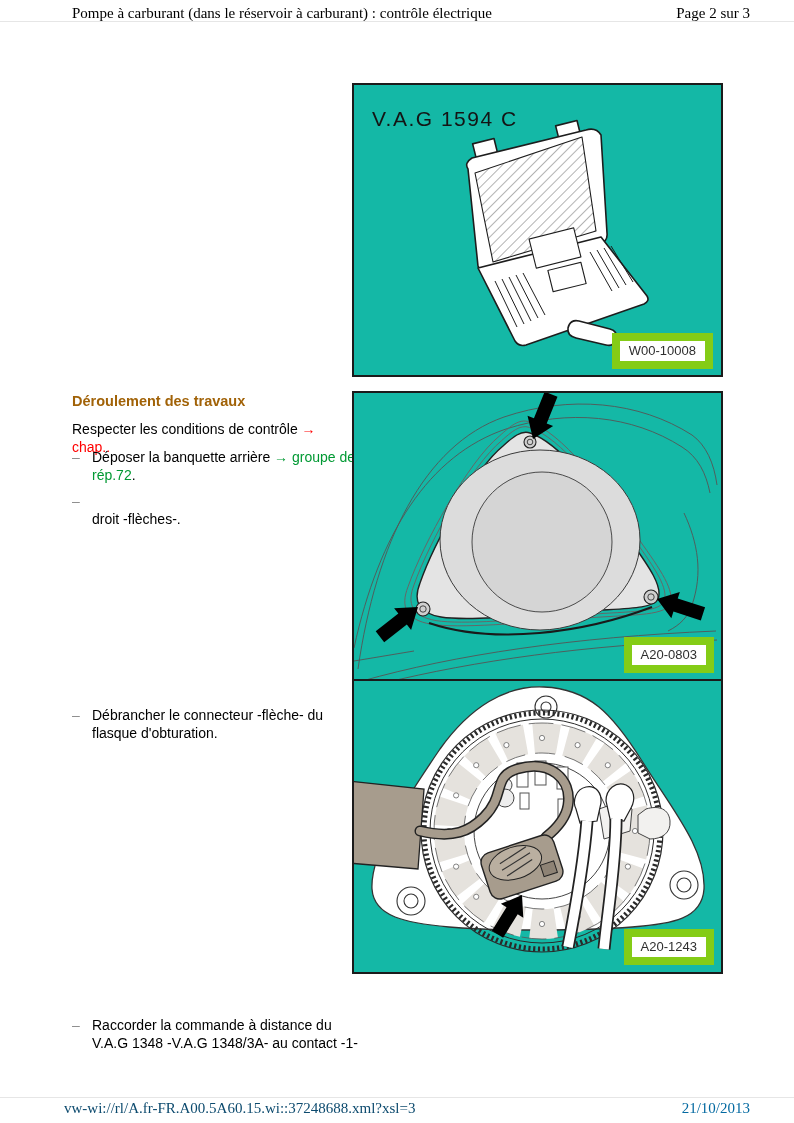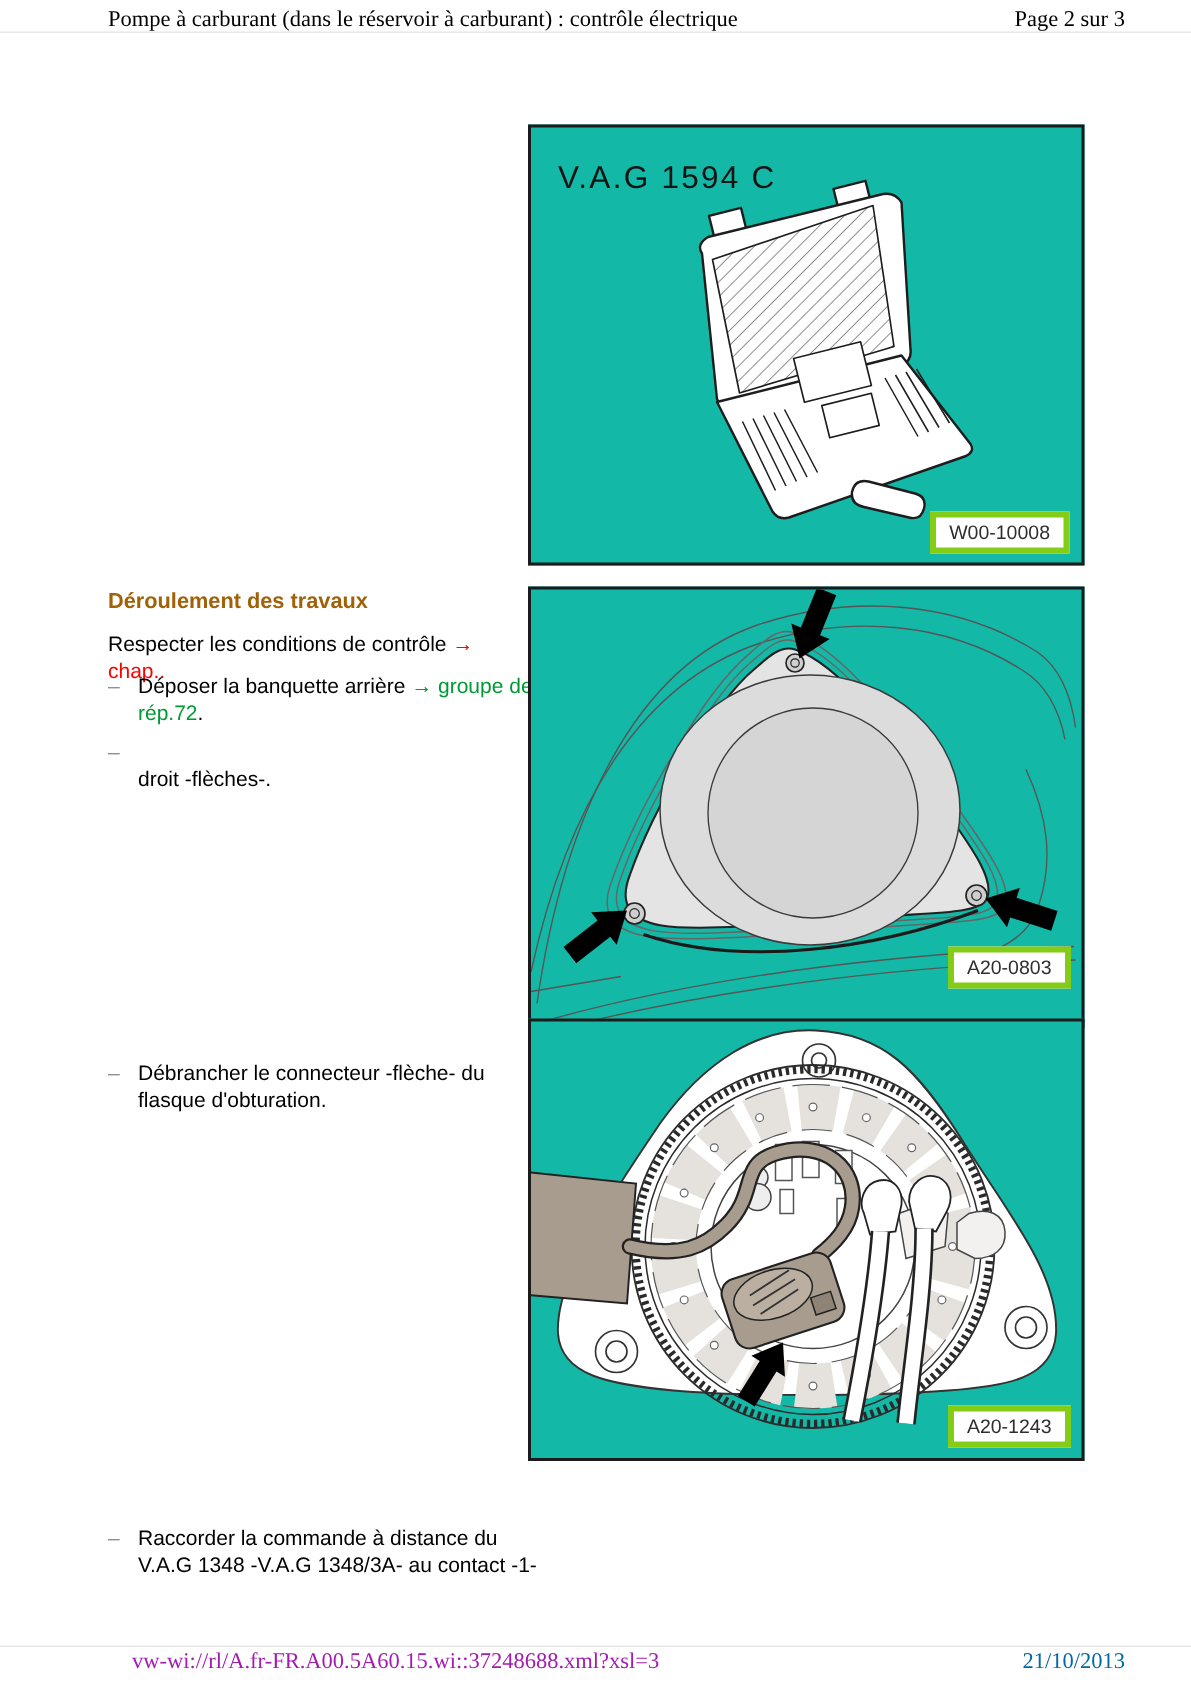--- a/index.html
+++ b/index.html
@@ -5,33 +5,33 @@
   html,body{margin:0;padding:0;background:#fff;}
   .page{position:relative;width:794px;height:1123px;background:#ffffff;overflow:hidden;
         font-family:"Liberation Sans",sans-serif;color:#1a1a1a;padding-left:28px;}
   .serif{font-family:"Liberation Serif",serif;}
   
   .hdr-title{position:absolute;left:72px;top:5px;font-size:15px;color:#000;}
   .hdr-page{position:absolute;right:72px;top:5px;font-size:15px;color:#000;}
   .rule{position:absolute;left:0;right:0;height:1px;background:#e6e6e6;}
   .rule-top{top:21px;}
   .rule-bottom{top:1097px;}
-  .ftr-url{position:absolute;left:88px;top:1100px;font-size:15px;color:#a21caf;}
+  .ftr-url{position:absolute;left:64px;top:1100px;font-size:15px;color:#0c4a6e;}
   .ftr-date{position:absolute;right:72px;top:1100px;font-size:15px;color:#0369a1;}
   
   .fig{position:absolute;left:352px;width:367px;border:2px solid #1b1b1b;background:#14b8a6;}
   #fig1{top:83px;height:290px;}
   #fig2{top:391px;height:290px;}
   #fig3{top:679px;height:291px;}
   .fig svg{position:absolute;left:0;top:0;}
   .fig-caption{position:absolute;left:18px;top:22px;font-size:21px;letter-spacing:1.5px;color:#141414;}
-  .ref-label{position:absolute;border:4px solid #84cc16;background:#fff;font-size:13px;
+  .ref-label{position:absolute;border:8px solid #84cc16;background:#fff;font-size:13px;
              padding:2px 9px;color:#2e2e2e;line-height:16px;}
   #fig1 .ref-label{right:8px;bottom:6px;}
-  #fig2 .ref-label{right:7px;bottom:24px;}
+  #fig2 .ref-label{right:7px;bottom:10px;}
   #fig3 .ref-label{right:7px;bottom:7px;}
   
   .sec-title{position:absolute;left:72px;top:393px;font-size:14.5px;font-weight:bold;color:#a16207;}
   .para{position:absolute;left:72px;width:280px;font-size:14px;line-height:18px;color:#000;}
   .intro{top:420px;}
   .step{padding-left:20px;}
   .step .dash{position:absolute;left:0;top:0;color:#8f8f8f;}
   .step1{top:448px;} .step2{top:492px;} .step3{top:706px;} .step4{top:1016px;}
   .lnk-red{color:#ff0000;cursor:pointer;}
   .lnk-green{color:#009933;cursor:pointer;}

